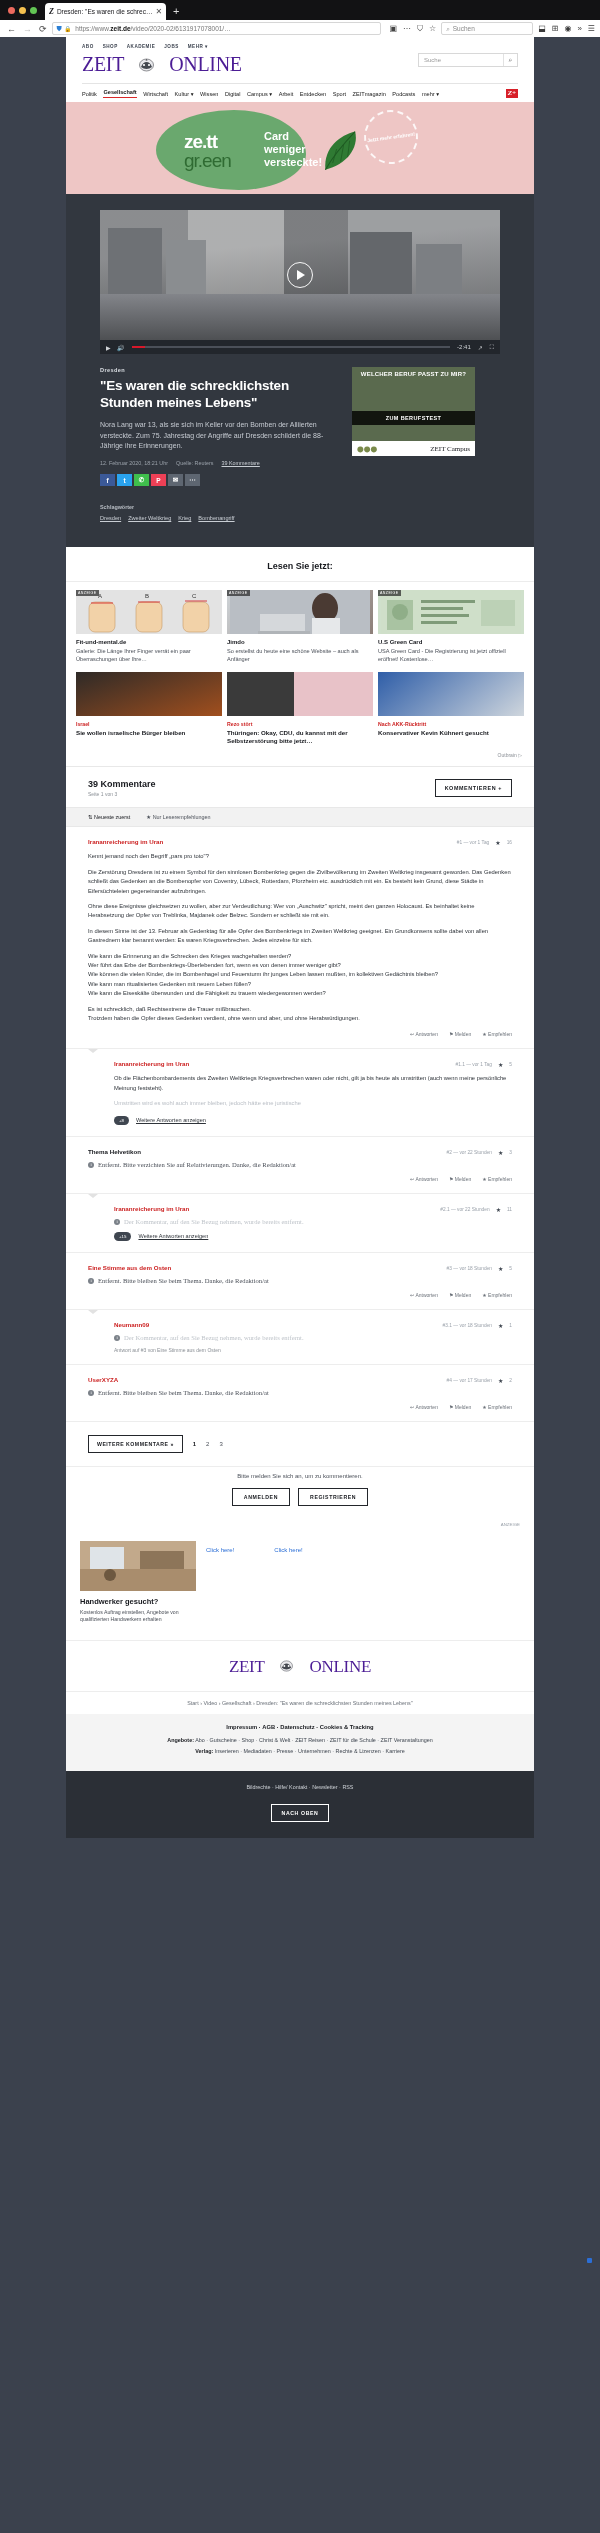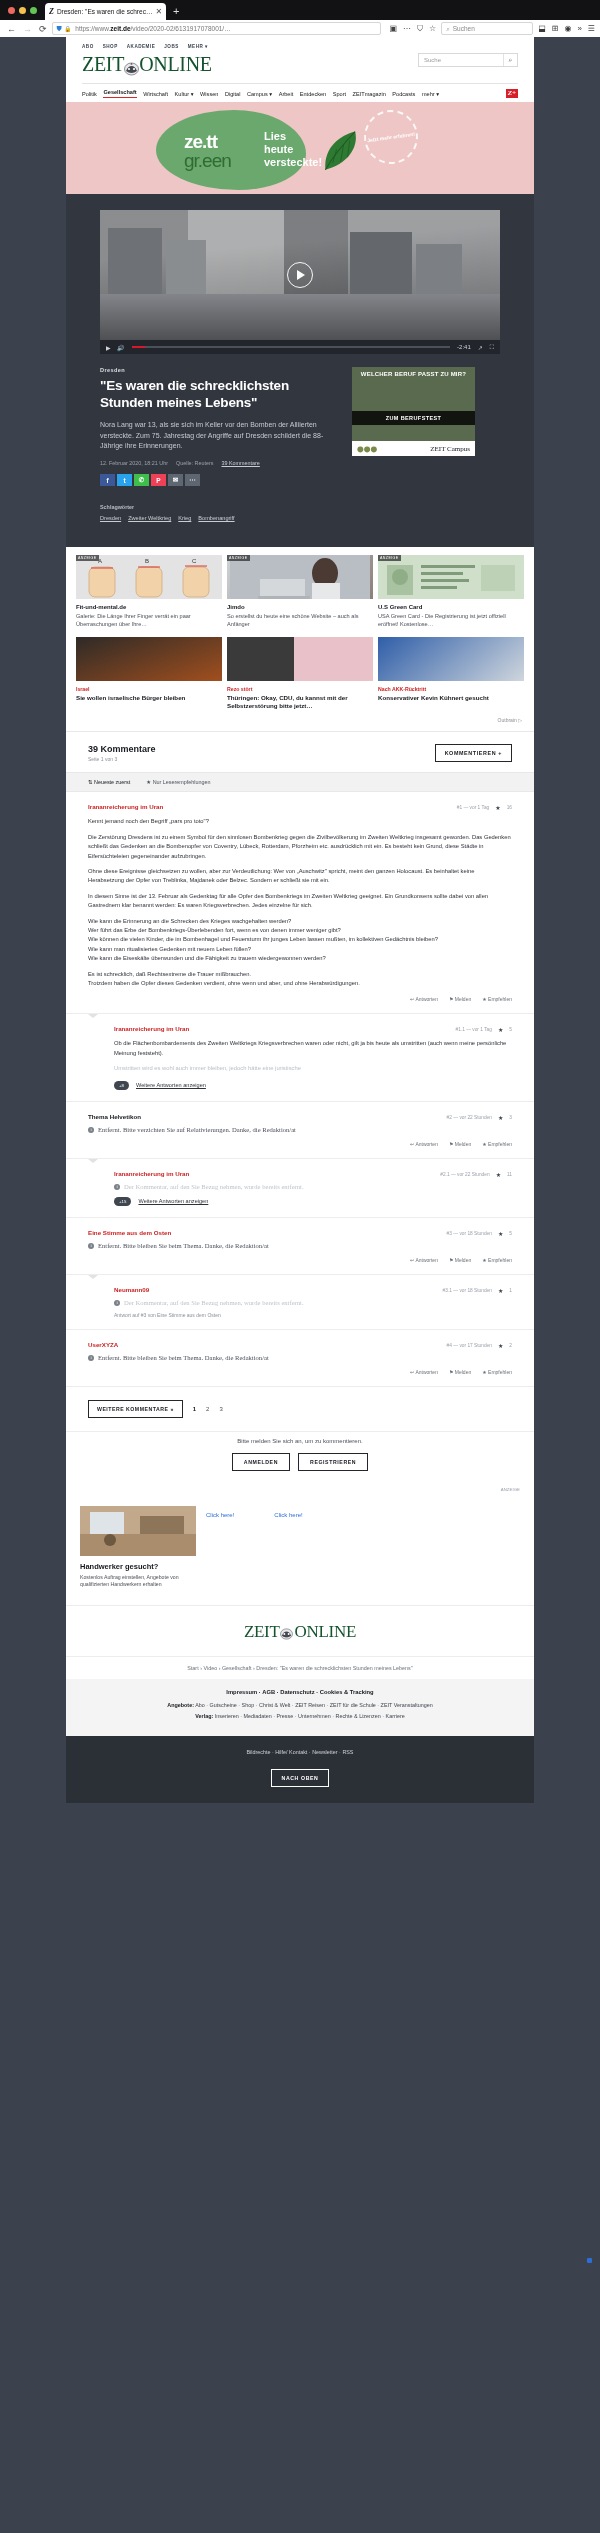--- a/index.html
+++ b/index.html
@@ -47,22 +47,22 @@
     font-size: 6.5px; color: #888;
   }
   .chromeright { display: flex; align-items: center; gap: 6px; color: #3a3a3a; font-size: 8px; }
   .contentcol { position: absolute; left: 66px; width: 468px; top: 0; }
 
   
   .zhead { background: #fff; padding: 0 16px; }
   .metanav { display: flex; gap: 9px; padding: 7px 0 4px; font-size: 4.6px; letter-spacing: .5px;
              color: #3d4450; font-weight: bold; }
   .logorow { display: flex; align-items: flex-start; justify-content: space-between; padding-bottom: 7px; }
-  .zlogo { font-family: "Liberation Serif", serif; font-size: 20px; letter-spacing: -0.3px; color: #14532d;
-           display: flex; align-items: flex-end; gap: 0; }
+  .zlogo { font-family: "Liberation Serif", serif; font-size: 20px; letter-spacing: -0.3px; color: #4c1d95;
+           display: flex; align-items: center; gap: 15px; }
   .crest { display: inline-block; width: 15px; height: 14px; position: relative; }
   .crest svg { display: block; }
   .hsearch { display: flex; align-items: center; border: 1px solid #d8d8d8; height: 14px; width: 100px;
              font-size: 6px; color: #9a9a9a; padding-left: 5px; justify-content: space-between; }
   .hsearch .mag { border-left: 1px solid #e2e2e2; width: 14px; text-align: center; color: #555; font-size: 7px; line-height: 12px; }
   .sectionnav { display: flex; align-items: center; gap: 6.5px; border-top: 1px solid #e4e4e4;
                 padding: 5px 0 4px; font-size: 5.6px; color: #1a1a1a; }
   .sectionnav .active { font-weight: bold; border-bottom: 1.5px solid #da2828; padding-bottom: 2px; }
   .zplus { background: #d71f28; color: #fff; font-family: "Liberation Serif", serif; font-style: italic;
            font-weight: bold; font-size: 7px; padding: 0 2px; margin-left: auto; line-height: 9px; }
@@ -309,22 +309,22 @@
       </div>
     </div>
 
     <div class="greenbanner">
       <div class="blob"></div>
       <div class="bannertext">
         <div class="zeitw">ze.tt</div>
         <div class="greenw">gr.een</div>
       </div>
       <div class="slogan">
-        <div>Lies</div>
-        <div>heute</div>
+        <div>Card</div>
+        <div>weniger</div>
         <div>versteckte!</div>
       </div>
       <div class="leaf">
         <svg width="46" height="34" viewBox="0 0 46 34">
           <path d="M3 30 C8 8 28 2 43 3 C42 20 24 32 3 30Z" fill="#2f7a33"></path>
           <path d="M3 30 C14 20 30 10 43 3" stroke="#1e5a22" stroke-width="1" fill="none"></path>
           <path d="M12 26 L20 14 M20 27 L28 12 M28 25 L35 10" stroke="#1e5a22" stroke-width=".7" fill="none"></path>
         </svg>
       </div>
       <div class="stamp">Jetzt mehr erfahren!</div>
@@ -391,20 +391,21 @@
         <div class="tags">
           <span>Dresden</span>
           <span>Zweiter Weltkrieg</span>
           <span>Krieg</span>
           <span>Bombenangriff</span>
         </div>
       </div>
     </div>
 
     <div class="whitezone">
+      <div class="lsj">Lesen Sie jetzt:</div>
 
       <div class="cardrow">
         <div class="card">
           <div class="thumb" style="background:#e3e3e3;">
             <span class="anz">ANZEIGE</span>
             <svg width="100%" height="44" viewBox="0 0 140 44">
               <g fill="#f2d2a8" stroke="#c79a66" stroke-width=".6">
                 <rect x="10" y="12" width="26" height="30" rx="6"></rect>
                   <rect x="57" y="12" width="26" height="30" rx="6"></rect>
                   <rect x="104" y="12" width="26" height="30" rx="6"></rect>

